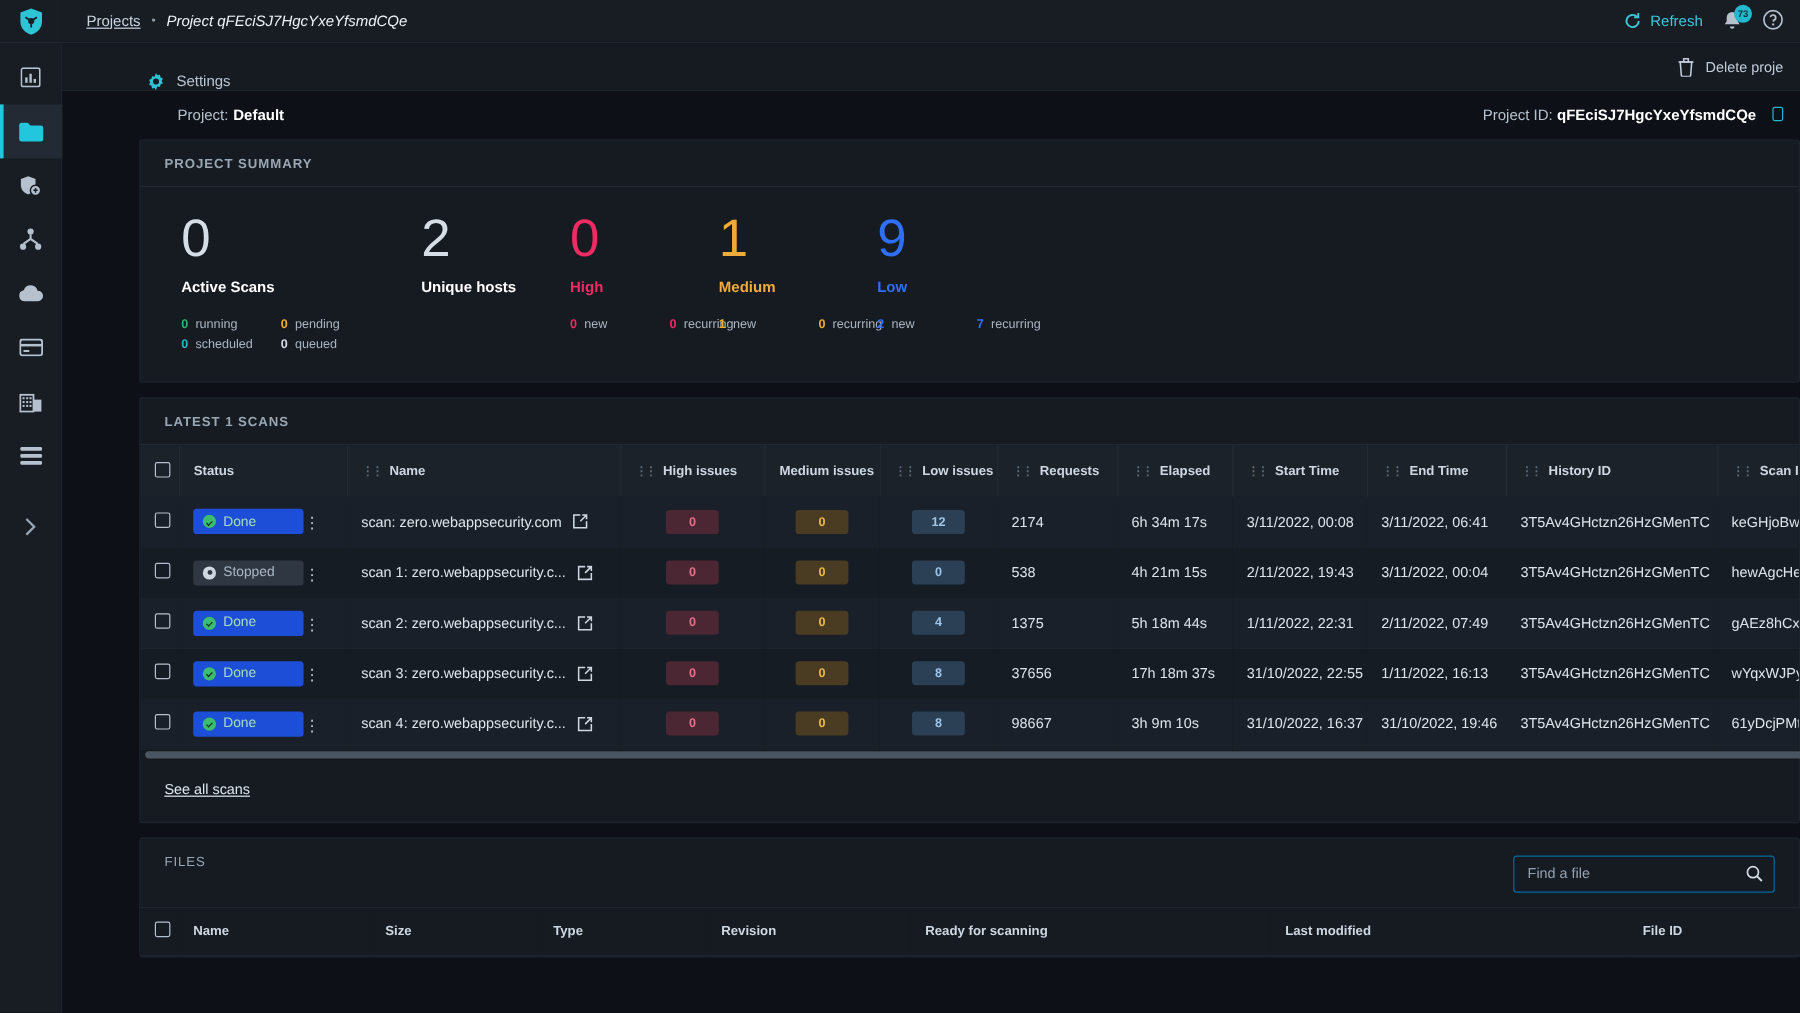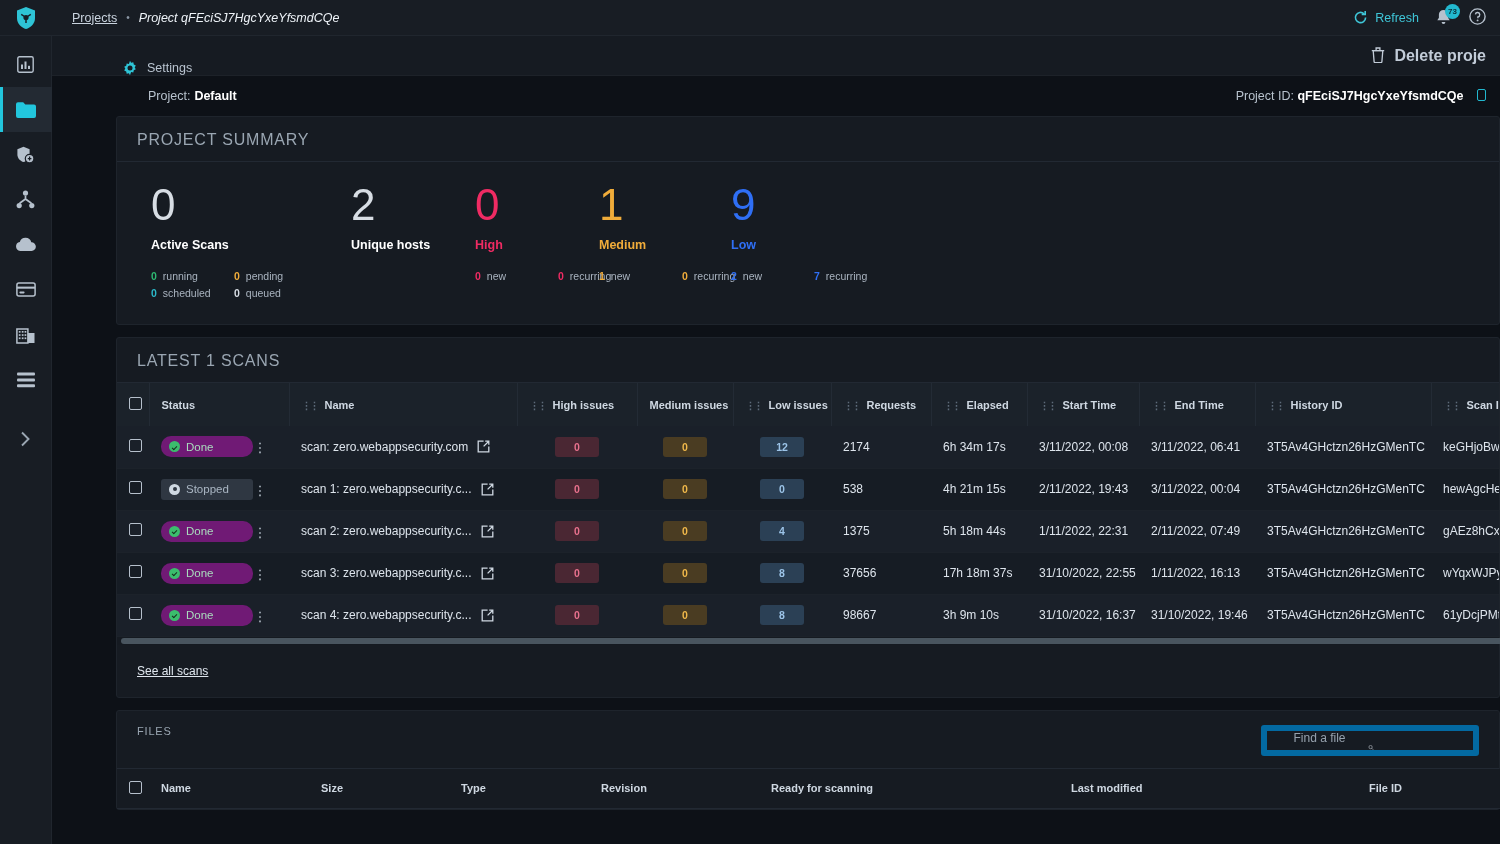--- a/index.html
+++ b/index.html
@@ -70,21 +70,21 @@
 
   
   .settingsbar {
     height: 40px; flex: 0 0 40px;
     background: #161b22;
     display: flex; align-items: center;
     padding: 0 14px 0 70px;
     border-bottom: 1px solid #1d2229;
   }
   .settings-link { display: flex; align-items: center; gap: 9px; color: #b9c4d0; font-size: 12.5px; cursor: pointer; margin-top: 24px; }
-  .delete-proj { margin-left: auto; display: flex; gap: 9px; color: #c2ccd8; font-size: 16px; cursor: pointer; font-weight: bold; }
+  .delete-proj { margin-left: auto; display: flex; align-items: center; gap: 9px; color: #c2ccd8; font-size: 12px; cursor: pointer; }
 
   
   .projhead {
     height: 40px; flex: 0 0 40px;
     background: #0d1117;
     display: flex; align-items: center;
     padding: 0 14px 0 64px;
     font-size: 12.5px;
   }
   .projhead .lbl { color: #b7c2cd; margin-left: 32px; }
@@ -97,23 +97,24 @@
   .scroll-body { flex: 1; overflow: hidden; padding: 0 0 0 0; background: #0d1117; }
 
   .card {
     margin: 0 0 12px 64px;
     background: #161b22;
     border: 1px solid #1e242c;
     border-radius: 3px;
   }
   .card-title {
     padding: 14px 8px 12px 20px;
-    font-size: 16px; letter-spacing: 0.8px;
+    font-size: 11px; letter-spacing: 0.8px;
     color: #9aa6b2;
     border-bottom: 1px solid #222933;
+    font-weight: bold;
   }
 
   
   .summary-row { display: flex; padding: 20px 0 22px 0; }
   .metric { padding-left: 34px; }
   .metric.m0 { width: 200px; }
   .metric.m1 { width: 124px; }
   .metric.m2 { width: 124px; }
   .metric.m3 { width: 132px; }
   .metric.m4 { width: 132px; }
@@ -150,21 +151,21 @@
   .num { }
   .chk {
     width: 13px; height: 13px; border: 1.4px solid #b6c0cc;
     border-radius: 2px; display: inline-block; cursor: pointer;
   }
   .badge {
     display: inline-flex; align-items: center; gap: 6px;
     height: 21px; padding: 0 11px 0 8px; border-radius: 3px;
     font-size: 11.5px; min-width: 92px;
   }
-  .badge.done { background: #701a75; color: #a9dcbd; border-radius: 10px; }
+  .badge.done { background: #1d4ed8; color: #a9dcbd; }
   .badge.stopped { background: #2f3742; color: #aab6c3; }
   .dot-ok { width:11px;height:11px;border-radius:50%;background:#3bbd6d;display:inline-block;position:relative;}
   .dot-ok::after{content:"";position:absolute;left:3px;top:4.5px;width:4px;height:2px;border-left:1.4px solid #16301f;border-bottom:1.4px solid #16301f;transform:rotate(-45deg);}
   .dot-stop { width:11px;height:11px;border-radius:50%;background:#cfd8e2;display:inline-block;position:relative;}
   .dot-stop::after{content:"";position:absolute;left:3.5px;top:3.5px;width:4px;height:4px;border-radius:50%;background:#2f3742;}
   .kebab { display:inline-block; color:#c5cfda; font-size:13px; letter-spacing:0; cursor:pointer; line-height:6px; text-align:center; width:14px;}
   .name-cell { display: flex; align-items: center; gap: 9px; }
   .ext-ico { cursor: pointer; }
   .pill {
     display: inline-flex; align-items: center; justify-content: center;
@@ -180,24 +181,23 @@
   .hscroll-thumb { position: absolute; left: 4px; top: 1px; height: 6px; width: 1420px; background: #49555f; border-radius: 3px; }
 
   .see-all { padding: 16px 20px 18px 20px; }
   .see-all a { color: #dfe6ee; font-size: 12px; text-decoration: underline; cursor: pointer; }
 
   
   .files-head { display: flex; align-items: flex-start; padding: 14px 20px 12px 20px; border-bottom: 1px solid #222933; }
   .files-title { font-size: 11px; letter-spacing: 0.8px; color: #9aa6b2; }
   .search-box {
     margin-left: auto; width: 218px; height: 31px;
-    border: 6px solid #0369a1; border-radius: 3px;
+    border: 1px solid #0369a1; border-radius: 3px;
     background: #161b22; display: flex; align-items: center;
     padding: 0 9px 0 11px;
-    flex-direction: column;
   }
   .search-box input {
     flex: 1; background: transparent; border: 0; outline: 0;
     color: #d6dde5; font-size: 12px; font-family: "Liberation Sans", sans-serif;
   }
   .search-box input::placeholder { color: #96a1ad; }
   .files-table { width: 1490px; table-layout: fixed; }
   .files-table th {
     background: #161b22; border-right: 0;
     color: #cfd8e2; font-size: 11px; font-weight: bold;

